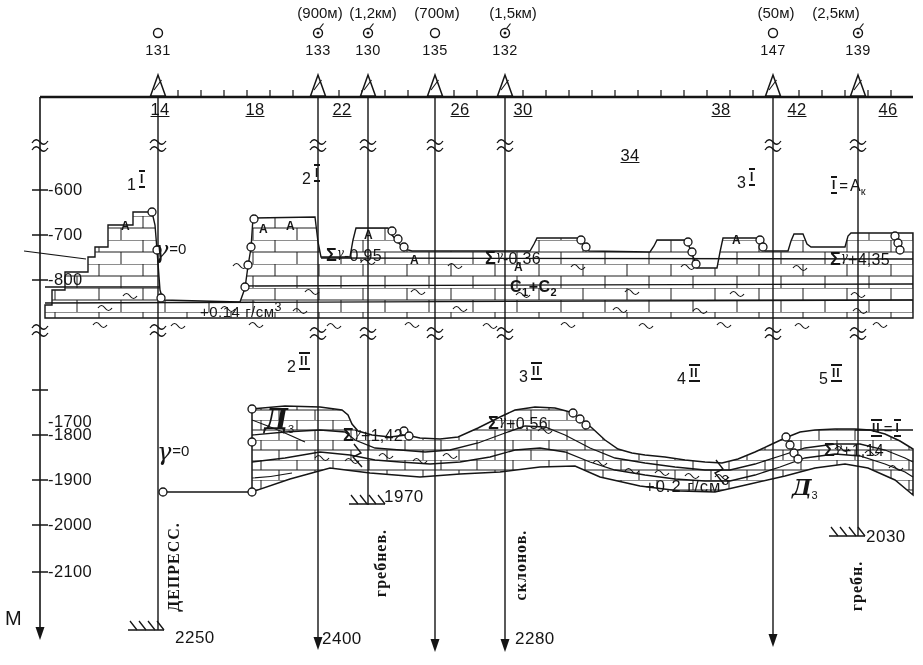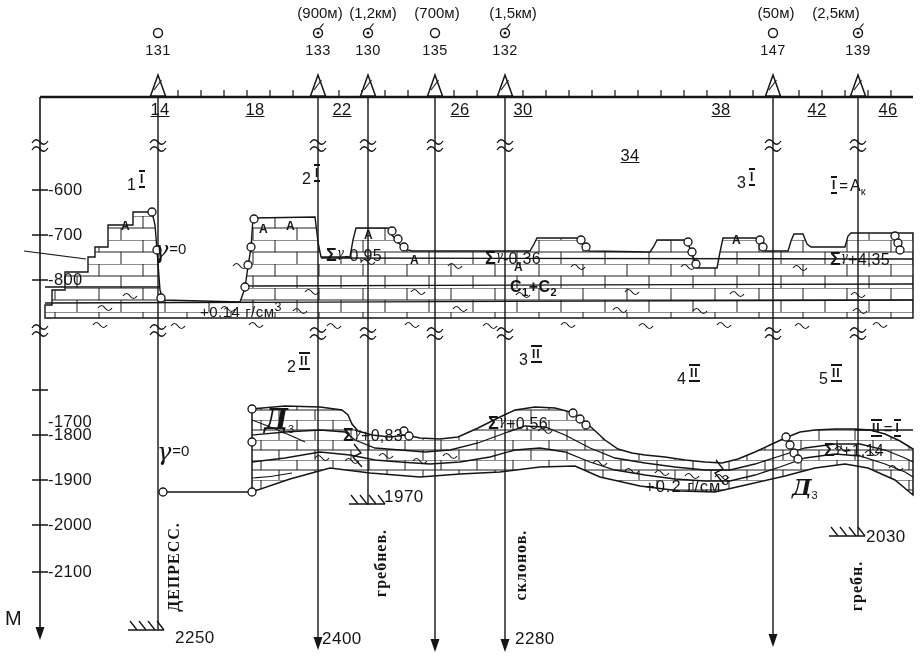--- a/index.html
+++ b/index.html
@@ -252,21 +252,21 @@
 
   <div>
 
   <div class="t scale-num num" style="left: 160px;">14</div>
       <div class="t scale-num num" style="left: 255px;">18</div>
       <div class="t scale-num num" style="left: 342px;">22</div>
       <div class="t scale-num num" style="left: 448px; margin-left: 12px;">26</div>
       <div class="t scale-num num" style="left: 523px;">30</div>
       <div class="t scale-num num" style="left: 630px; margin-top: 46px;">34</div>
       <div class="t scale-num num" style="left: 721px;">38</div>
-      <div class="t scale-num num" style="left: 797px; margin-left: 20px;">42</div>
+      <div class="t scale-num num" style="left: 797px;">42</div>
       <div class="t scale-num num" style="left: 888px;">46</div>
     </div>
 
   <div>
 
   <div class="t axis-lbl" style="top: 181px;">-600</div>
       <div class="t axis-lbl" style="top: 226px;">-700</div>
       <div class="t axis-lbl" style="top: 271px;">-800</div>
       <div class="t axis-lbl" style="top: 381px; margin-top: 32px;">-1700</div>
       <div class="t axis-lbl" style="top: 426px;">-1800</div>
@@ -307,32 +307,32 @@
       <div class="t a-mark" style="left: 732px; top: 234px;">А</div>
     </div>
 
   <div class="t m-unit" style="left:5px;top:608px">М</div>
 
   <div class="t prof" style="left:127px;top:177px"><span>1</span><span class="rb">I</span></div>
   <div class="t prof" style="left:302px;top:171px"><span>2</span><span class="rb">I</span></div>
   <div class="t prof" style="left:737px;top:175px"><span>3</span><span class="rb">I</span></div>
 
   <div class="t prof" style="left:287px;top:359px"><span>2</span><span class="rb">II</span></div>
-  <div class="t prof" style="left:519px;top:352px"><span>3</span><span class="rb">II</span></div>
+  <div class="t prof" style="left:519px;top:369px"><span>3</span><span class="rb">II</span></div>
   <div class="t prof" style="left:677px;top:371px"><span>4</span><span class="rb">II</span></div>
   <div class="t prof" style="left:819px;top:371px"><span>5</span><span class="rb">II</span></div>
 
   <div class="t prof" style="left:831px;top:178px"><span class="rb2">I</span><span class="eq">=</span><span class="ab">А</span><span class="fsub">к</span></div>
   <div class="t prof" style="left:871px;top:421px"><span class="rb2">II</span><span class="eq">=</span><span class="rb2">I</span></div>
 
   <div class="t anom" style="left:326px;top:246px"><span class="sg">Σ</span><span class="gm">γ</span><span class="av">-0,95</span></div>
   <div class="t anom" style="left:485px;top:249px"><span class="sg">Σ</span><span class="gm">γ</span><span class="av">-0,36</span></div>
   <div class="t anom" style="left:830px;top:250px"><span class="sg">Σ</span><span class="gm">γ</span><span class="av">+4,35</span></div>
 
-  <div class="t anom" style="left:343px;top:426px"><span class="sg">Σ</span><span class="gm">γ</span><span class="av">+0,83</span></div>
+  <div class="t anom" style="left:343px;top:426px"><span class="sg">Σ</span><span class="gm">γ</span><span class="av">+1,42</span></div>
   <div class="t anom" style="left:488px;top:414px"><span class="sg">Σ</span><span class="gm">γ</span><span class="av">+0,56</span></div>
   <div class="t anom" style="left:824px;top:441px"><span class="sg">Σ</span><span class="gm">γ</span><span class="av">+1,14</span></div>
 
   <div class="t form" style="left:510px;top:279px"><span>С</span><span class="fsub">1</span><span>+</span><span>С</span><span class="fsub">2</span></div>
 
   <div class="t d3a" style="left:264px;top:406px"><span class="dscript">Д</span><span class="fsub">3</span></div>
   <div class="t d3b" style="left:792px;top:476px"><span class="dscript">Д</span><span class="fsub">3</span></div>
 
   <div class="t dens" style="left:200px;top:301px"><span>+0.14</span>&nbsp;<span>г/см</span><sup>3</sup></div>
   <div class="t dens2" style="left:637px;top:474px"><span>+0.2</span>&nbsp;<span>г/см</span><sup>3</sup></div>

